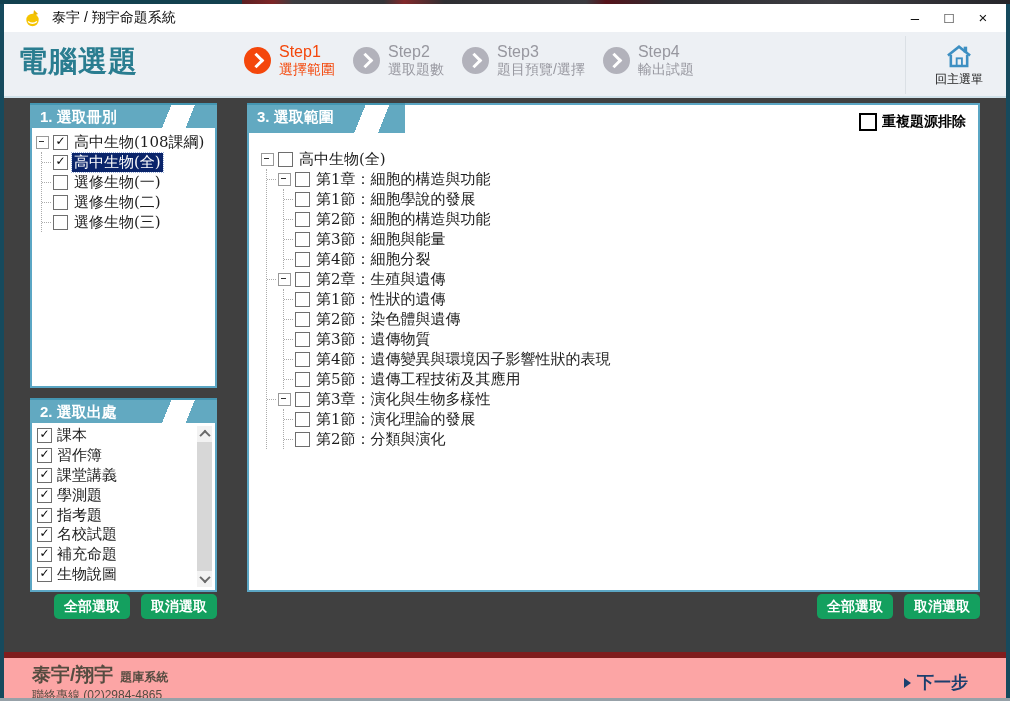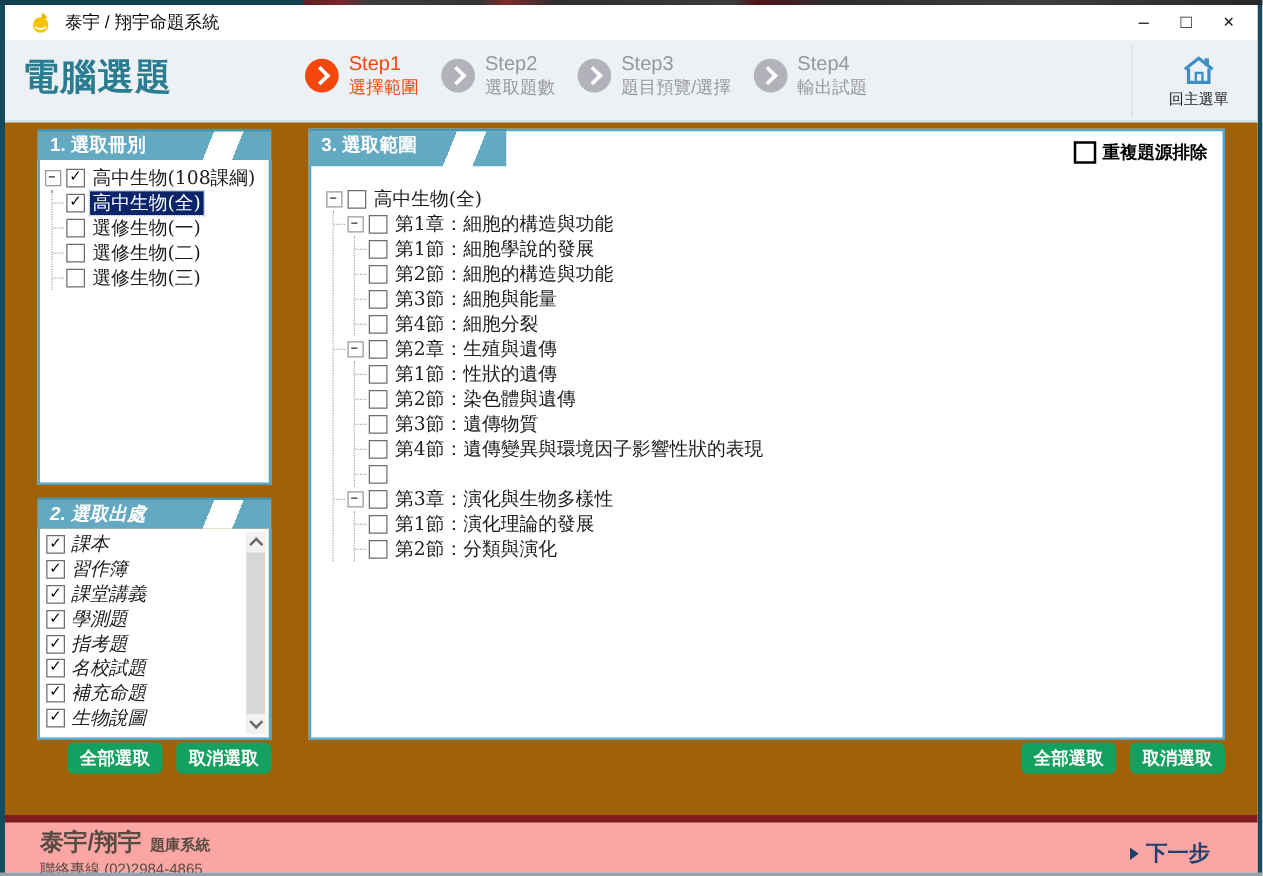--- a/index.html
+++ b/index.html
@@ -32,30 +32,30 @@
         transform:rotate(45deg);display:block;margin-left:-3px;}
   .stext{display:flex;flex-direction:column;line-height:1.2;}
   .slabel{font-size:16px;color:#97979f;}
   .ssub{font-size:14px;color:#97979f;}
   .step.active .slabel,.step.active .ssub{color:#f4470b;}
   .home-btn{position:absolute;right:14px;top:4px;width:66px;height:58px;
             border-left:1px solid #dbe0e5;display:flex;flex-direction:column;
             align-items:center;justify-content:center;padding-left:20px;}
   .home-btn .home-label{font-size:12px;color:#222;margin-top:2px;}
   
-  .content{position:absolute;left:0;top:98px;width:100%;height:554px;background:#a16207;}
+  .content{position:absolute;left:0;top:98px;width:100%;height:554px;background:#404040;}
   .sidepanel{position:absolute;left:26px;width:187px;box-sizing:border-box;}
   .phead{height:25px;box-sizing:border-box;border-top:2px solid #4496b2;
          background:linear-gradient(112deg,#62a9c1 0 72%,#ffffff 72% 84%,#62a9c1 84%);
          color:#fff;font-weight:bold;font-size:15px;line-height:23px;padding-left:10px;}
   .pbody{background:#fff;border:2px solid #5ba6c4;border-top:none;box-sizing:border-box;
          position:relative;overflow:hidden;}
   .panel-books{top:5px;}
   .panel-books .pbody{height:260px;padding:4px 2px 0 4px;}
-  .panel-sources{top:300px;font-style:italic;}
+  .panel-sources{top:300px;}
   .panel-sources .pbody{height:169px;padding:3px 20px 0 5px;}
   
   .trow{display:flex;align-items:center;height:20px;white-space:nowrap;
         font-family:"DejaVu Serif","Liberation Serif",serif;font-size:15px;color:#1c1c1c;}
   .expand{width:11px;height:11px;border:1px solid #999;background:#fff;position:relative;
           flex:0 0 auto;margin-right:4px;}
   .expand::after{content:"";position:absolute;left:2px;top:4px;width:5px;height:1px;background:#333;}
   .cb{width:13px;height:13px;border:1px solid #6e6e6e;background:#fff;flex:0 0 auto;
       margin-right:4px;position:relative;}
   .cb.checked::after{content:"✓";position:absolute;left:0;top:-2px;width:13px;text-align:center;
@@ -319,20 +319,21 @@
               <div class="trow leaf">
                 <span class="cb"></span>
                 <span class="tlabel">第3節：遺傳物質</span>
               </div>
               <div class="trow leaf">
                 <span class="cb"></span>
                 <span class="tlabel">第4節：遺傳變異與環境因子影響性狀的表現</span>
               </div>
               <div class="trow leaf">
                 <span class="cb"></span>
+                <span class="tlabel">第5節：遺傳工程技術及其應用</span>
               </div>
             </div>
             <div class="trow leaf">
               <span class="expand"></span>
               <span class="cb"></span>
               <span class="tlabel">第3章：演化與生物多樣性</span>
             </div>
             <div class="tkids">
               <div class="trow leaf">
                 <span class="cb"></span>

